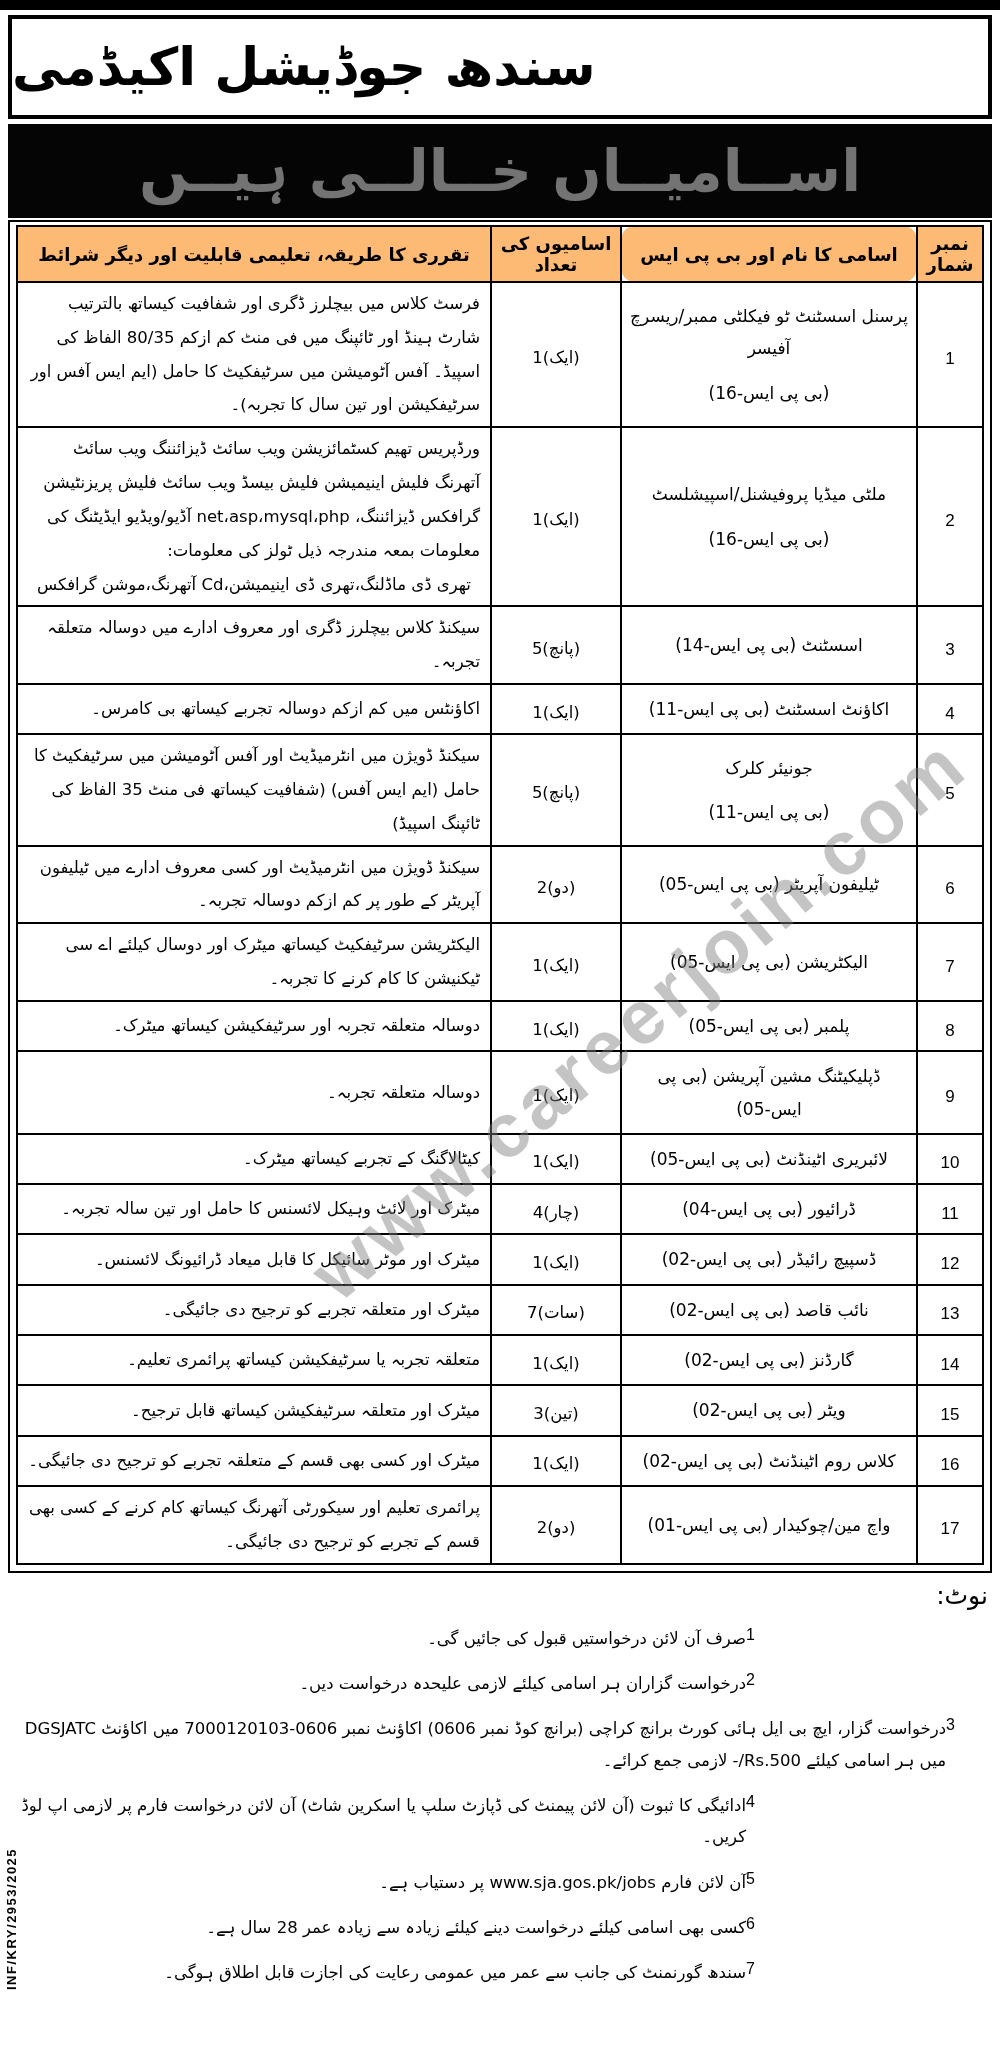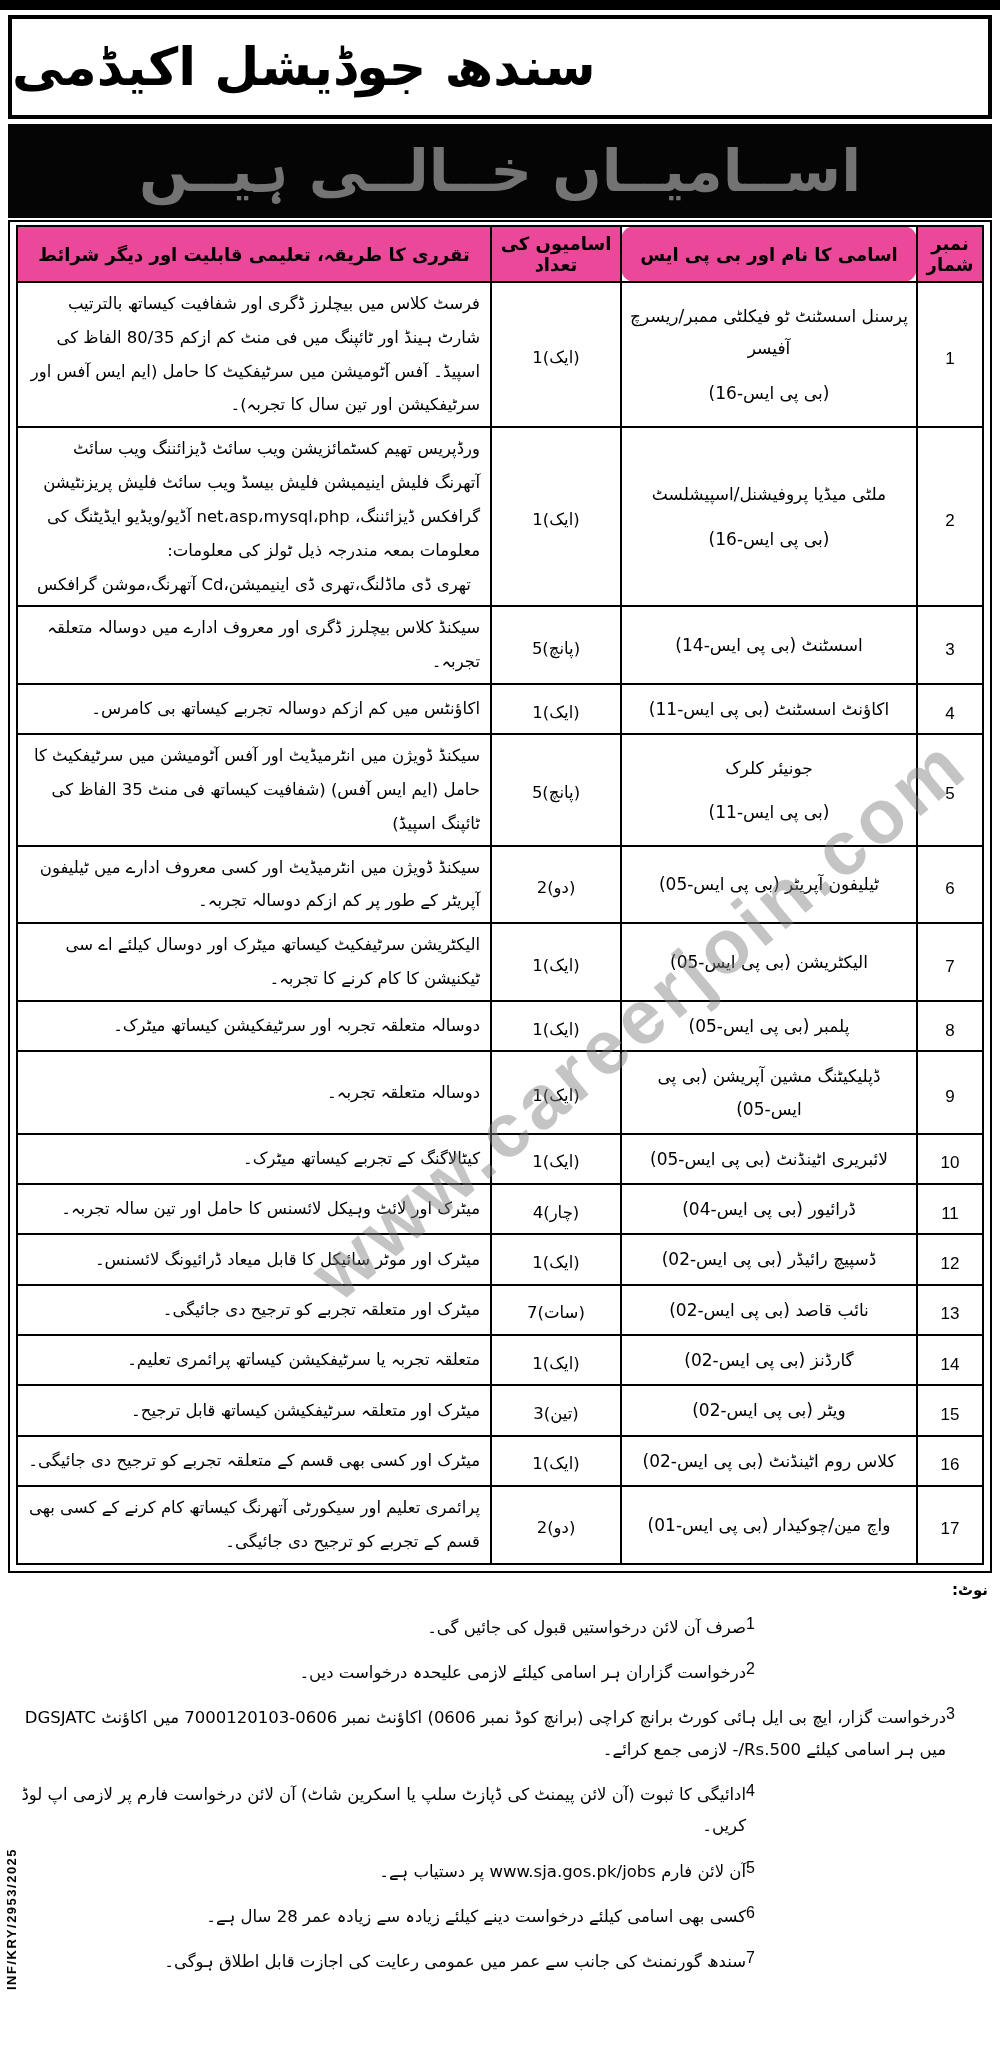--- a/index.html
+++ b/index.html
@@ -16,35 +16,35 @@
   .black-banner{margin:5px 8px 0 8px;background:#050505;height:94px;display:flex;
                 align-items:center;justify-content:center;}
   .black-banner .banner-text{color:#737373;font-size:58px;font-weight:bold;direction:rtl;
                 letter-spacing:2px;white-space:nowrap;}
 
   
   .content-box{margin:2px 8px 0 8px;border:2px solid #000;padding:3px 6px 6px 6px;}
   .intro{direction:rtl;text-align:center;font-size:17.5px;margin:2px 0 5px 0;line-height:1.6;}
   table.jobs{width:100%;border-collapse:collapse;direction:rtl;table-layout:fixed;}
   table.jobs th,table.jobs td{border:2px solid #000;vertical-align:middle;}
-  table.jobs thead th{background:#ec4899;font-size:18px;font-weight:bold;padding:6px 4px;}
+  table.jobs thead th{background:#fdba74;font-size:18px;font-weight:bold;padding:6px 4px;}
   .col-serial{width:56px;}
   .col-name{width:286px;border-radius:14px;}
   .col-count{width:120px;}
   .serial-cell{text-align:center;font-family:"Liberation Sans",sans-serif;font-size:17px;
                vertical-align:top;padding-top:10px;}
   .name-cell{text-align:center;font-size:17px;padding:8px 6px;line-height:1.9;}
   .name-cell .bps{margin-top:12px;}
   .count-cell{direction:ltr;text-align:center;font-size:16.5px;padding:4px;vertical-align:top;padding-top:10px;border-radius:26px;}
   .criteria-cell{text-align:right;font-size:16.5px;padding:4px 10px;line-height:2.05;}
   .criteria-cell .crit2{text-align:center;}
 
   
   .notes{margin:8px 8px 0 8px;direction:rtl;}
-  .notes-label{font-size:15px;font-weight:bold;text-align:right;margin:2px 4px 6px 0;}
+  .notes-label{font-size:25px;font-weight:normal;text-align:right;margin:2px 4px 6px 0;}
   .note{display:flex;direction:rtl;margin:0 200px 0 0;padding:7px 0;align-items:flex-start;}
   .note.wide{margin-right:0;padding-right:0;}
   .note-num{width:46px;flex:none;font-family:"Liberation Sans",sans-serif;font-size:16px;
             text-align:left;padding-top:3px;}
   .note-text{flex:1;text-align:right;font-size:16.5px;line-height:1.9;}
 
   
   .watermark{position:absolute;left:350px;top:1230px;transform:rotate(-40deg);
              transform-origin:left bottom;font-size:76px;font-weight:bold;
              font-family:"Liberation Sans",sans-serif;color:rgba(125,125,125,0.45);

